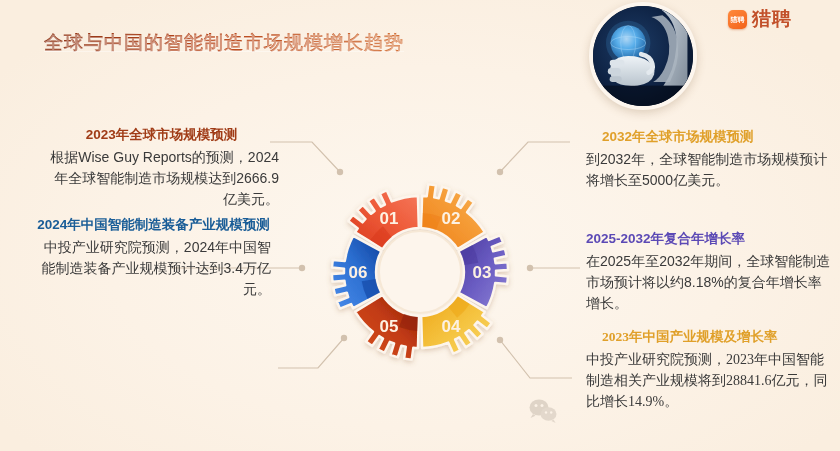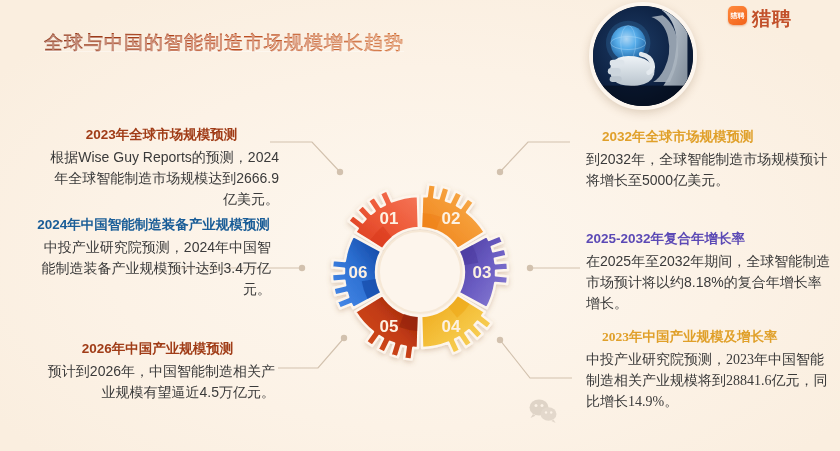--- a/index.html
+++ b/index.html
@@ -38,21 +38,21 @@
     border:4px solid #fdf6ee;
     box-shadow:0 3px 10px rgba(120,80,40,.22);
     overflow:hidden;
     background:#0b1a2e;
   }
   #hero-photo .svgwrap { width:100%; height:100%; display:block; }
 
   
   #brand {
     position:absolute; left:728px; top:6px;
-    display:flex; gap:5px;
+    display:flex; align-items:center; gap:5px;
   }
   #brand .logo-mark {
     width:19px; height:19px; border-radius:5px;
     background:linear-gradient(145deg,#ff8a3d,#f2621a);
     color:#fff; font-size:7px; font-weight:bold;
     display:flex; align-items:center; justify-content:center;
     line-height:1;
     box-shadow:0 1px 2px rgba(200,90,30,.4);
   }
   #brand .logo-text {
@@ -262,24 +262,20 @@
   <div class="block left-block" id="blk-l1">
     <div class="bhead h-rust">2023年全球市场规模预测</div>
     <div class="bbody">根据Wise Guy Reports的预测，2024年全球智能制造市场规模达到2666.9亿美元。</div>
   </div>
 
   <div class="block left-block" id="blk-l2">
     <div class="bhead h-blue">2024年中国智能制造装备产业规模预测</div>
     <div class="bbody">中投产业研究院预测，2024年中国智能制造装备产业规模预计达到3.4万亿元。</div>
   </div>
 
-  <div class="block left-block" id="blk-l3">
-    <div class="bhead h-rust">2026年中国产业规模预测</div>
-    <div class="bbody">预计到2026年，中国智能制造相关产业规模有望逼近4.5万亿元。</div>
-  </div>
 
   <div class="block right-block" id="blk-r1">
     <div class="bhead h-gold">2032年全球市场规模预测</div>
     <div class="bbody">到2032年，全球智能制造市场规模预计将增长至5000亿美元。</div>
   </div>
 
   <div class="block right-block" id="blk-r2">
     <div class="bhead h-indigo">2025-2032年复合年增长率</div>
     <div class="bbody">在2025年至2032年期间，全球智能制造市场预计将以约8.18%的复合年增长率增长。</div>
   </div>

